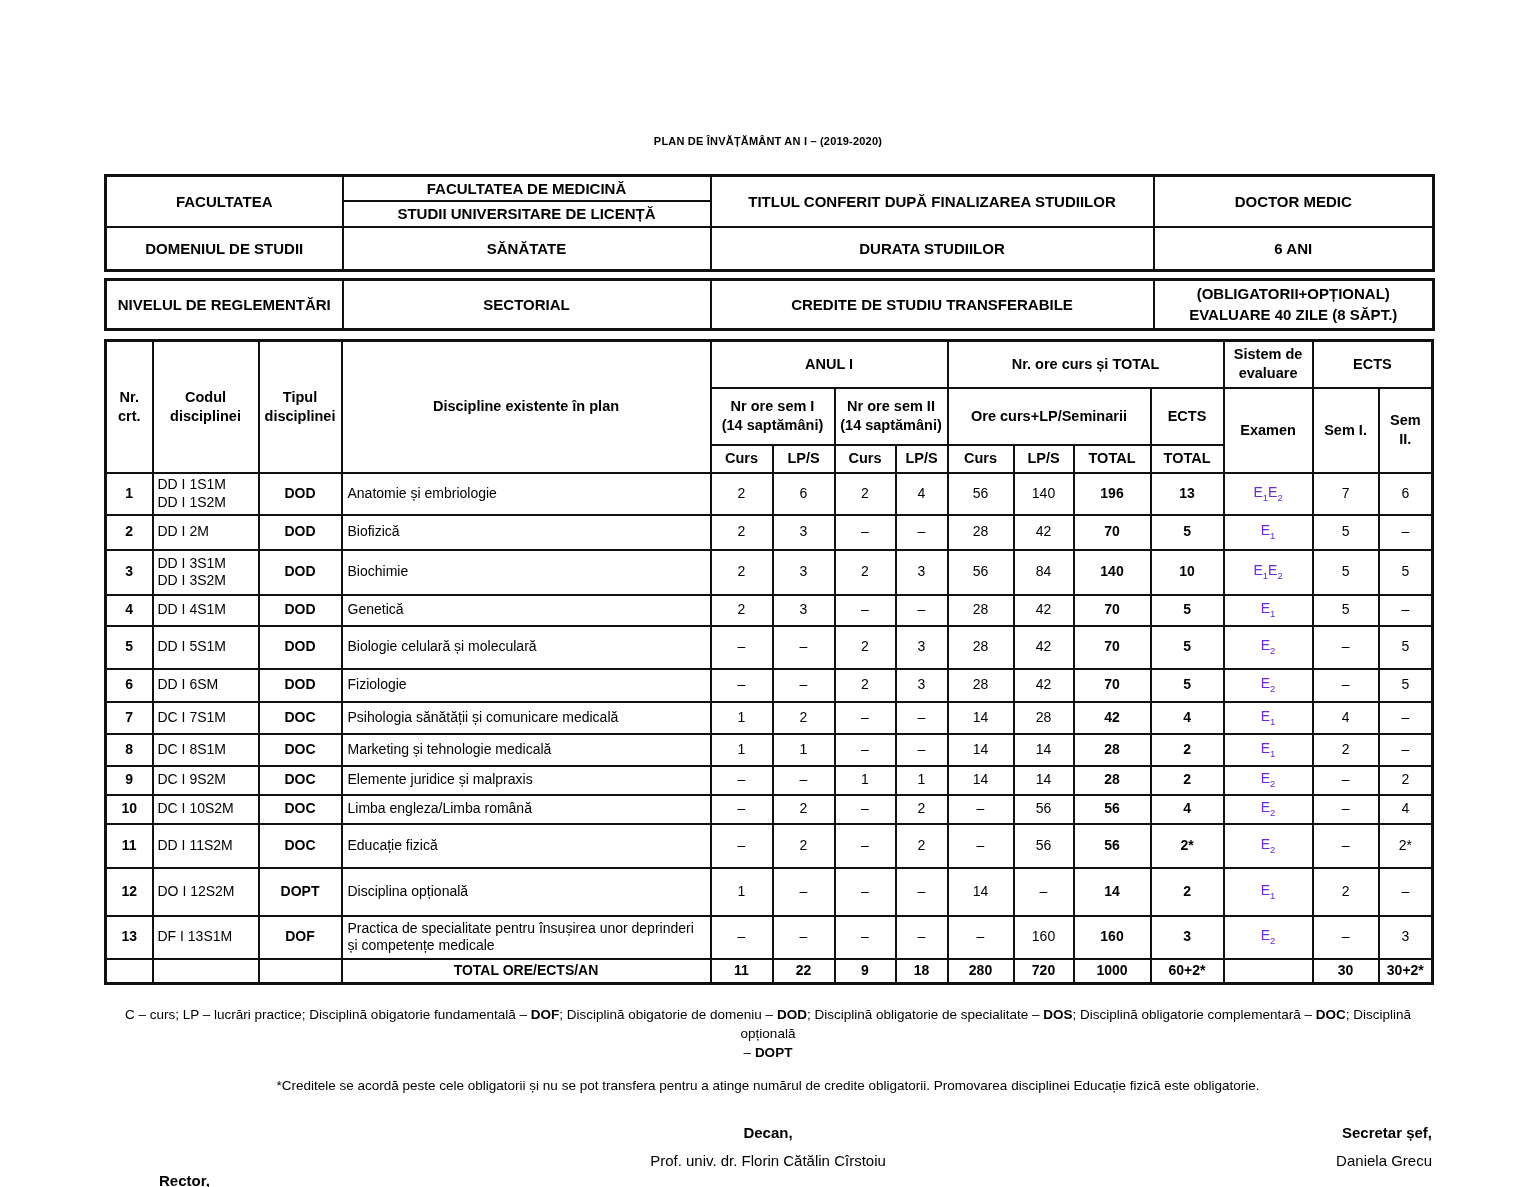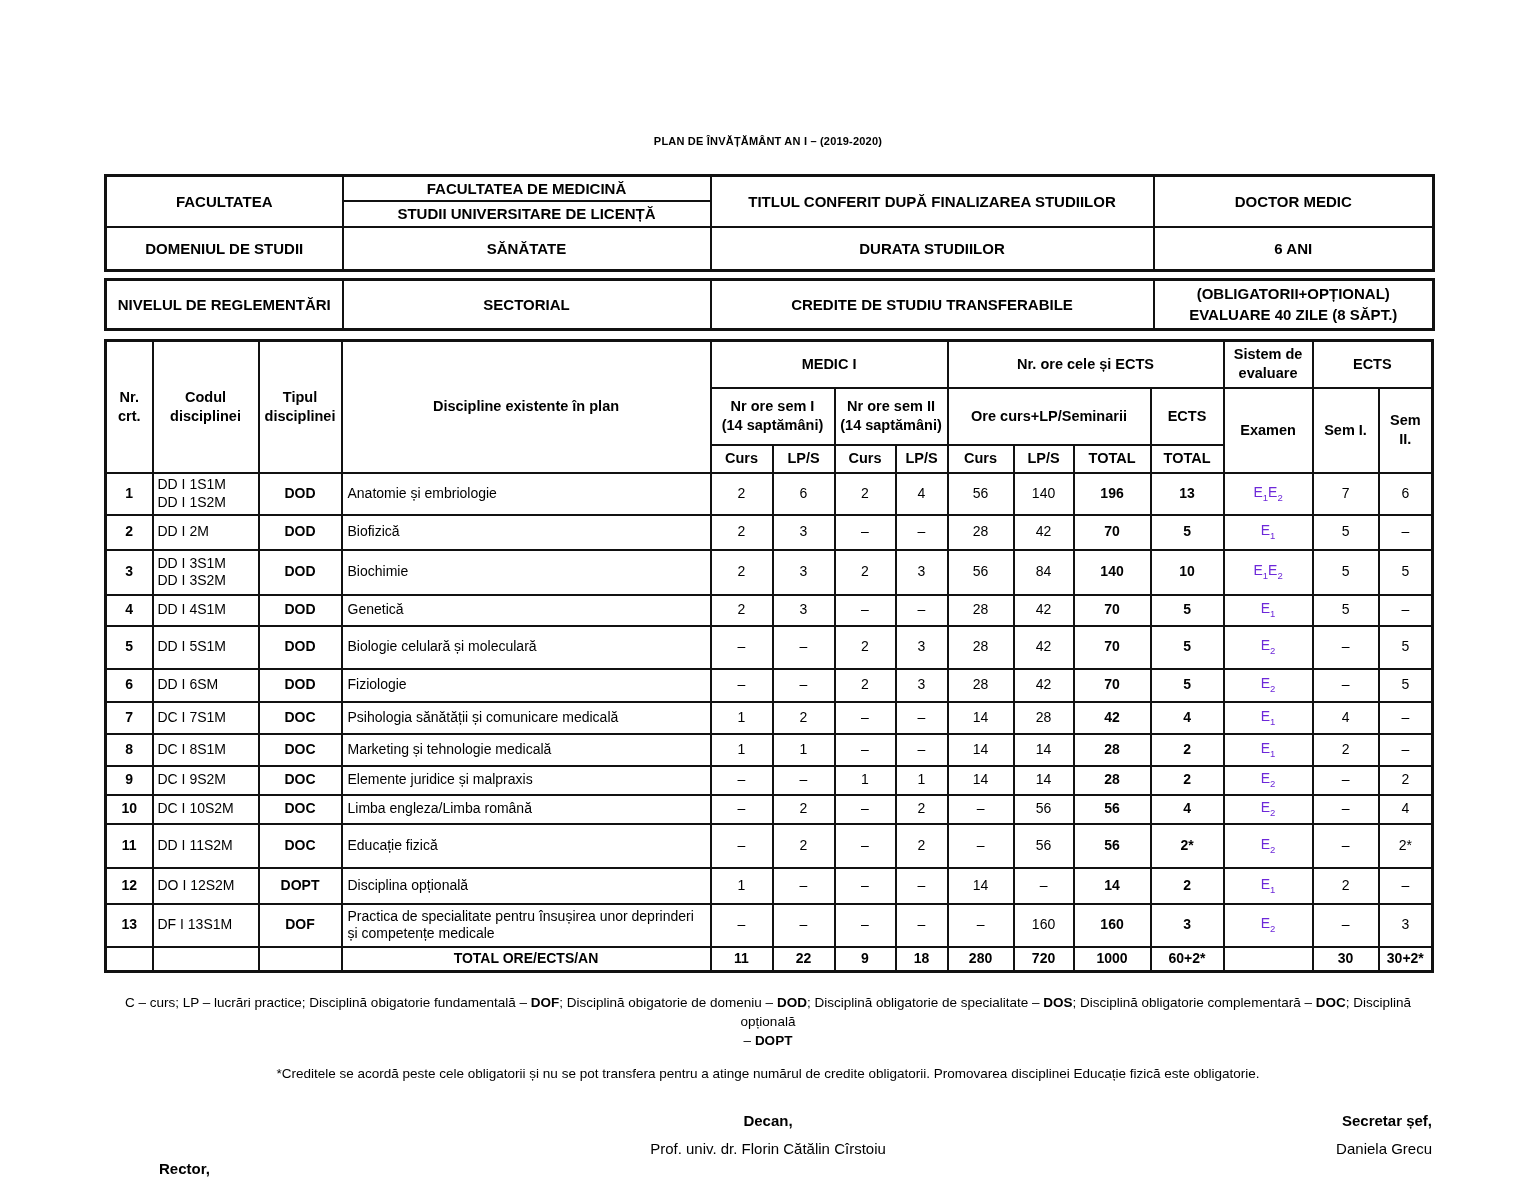--- a/index.html
+++ b/index.html
@@ -56,21 +56,21 @@
   .plan tbody tr:nth-child(2)  { height: 35px; }
   .plan tbody tr:nth-child(3)  { height: 45px; }
   .plan tbody tr:nth-child(4)  { height: 31px; }
   .plan tbody tr:nth-child(5)  { height: 43px; }
   .plan tbody tr:nth-child(6)  { height: 33px; }
   .plan tbody tr:nth-child(7)  { height: 32px; }
   .plan tbody tr:nth-child(8)  { height: 32px; }
   .plan tbody tr:nth-child(9)  { height: 29px; }
   .plan tbody tr:nth-child(10) { height: 29px; }
   .plan tbody tr:nth-child(11) { height: 44px; }
-  .plan tbody tr:nth-child(12) { height: 36px; }
+  .plan tbody tr:nth-child(12) { height: 48px; }
   .plan tbody tr:nth-child(13) { height: 43px; }
   .plan tbody tr:nth-child(14) { height: 25px; }
 
   
   .legend {
     margin: 21px 0 0 0;
     text-align: center;
     font-size: 13.5px;
     line-height: 1.4;
   }
@@ -161,22 +161,22 @@
     </colgroup>
     <thead>
       <tr class="h1">
         <th rowspan="3" class="pre">Nr.
 crt.</th>
         <th rowspan="3" class="pre">Codul
 disciplinei</th>
         <th rowspan="3" class="pre">Tipul
 disciplinei</th>
         <th rowspan="3">Discipline existente în plan</th>
-        <th colspan="4">MEDIC I</th>
-        <th colspan="4">Nr. ore cele și ECTS</th>
+        <th colspan="4">ANUL I</th>
+        <th colspan="4">Nr. ore curs și TOTAL</th>
         <th class="pre">Sistem de
 evaluare</th>
         <th colspan="2">ECTS</th>
       </tr>
       <tr class="h2">
         <th colspan="2" class="pre">Nr ore sem I
 (14 saptămâni)</th>
         <th colspan="2" class="pre">Nr ore sem II
 (14 saptămâni)</th>
         <th colspan="3">Ore curs+LP/Seminarii</th>

